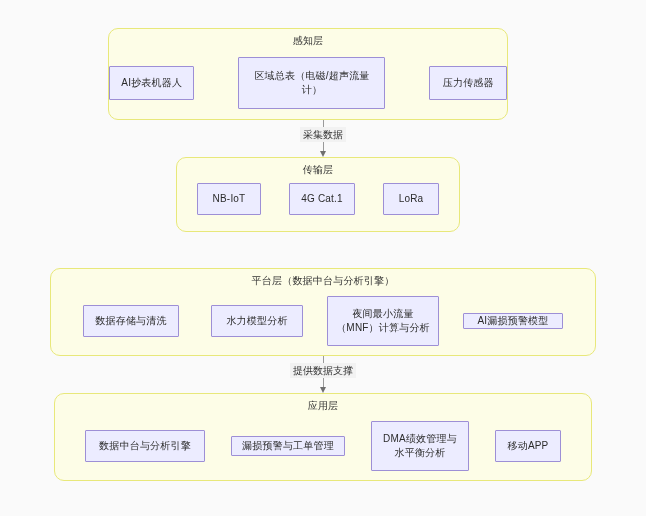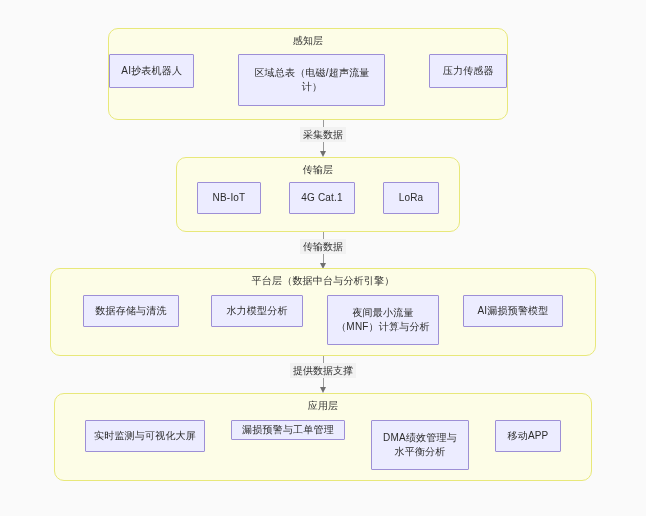--- a/index.html
+++ b/index.html
@@ -41,20 +41,21 @@
   }
   .layer-title.wrap {
     padding: 0 170px 0 170px;
   }
 
   .nodes {
     position: absolute;
     left: 0;
     right: 0;
     display: flex;
+    align-items: center;
     justify-content: center;
   }
 
   
   .node {
     box-sizing: border-box;
     background: #ececff;
     border: 1px solid #9d8fd6;
     border-radius: 1px;
     font-size: 10px;
@@ -122,47 +123,41 @@
 
   <div class="layer" style="left:176px; top:157px; width:284px; height:75px;">
     <div class="layer-title">传输层</div>
     <div class="nodes" style="top:24px; height:34px;">
       <div class="node" style="width:64px; height:32px; margin-right:28px;">NB-IoT</div>
       <div class="node" style="width:66px; height:32px; margin-right:28px;">4G Cat.1</div>
       <div class="node" style="width:56px; height:32px;">LoRa</div>
     </div>
   </div>
 
-  <div class="connector" style="top:232px; height:37px;">
-    <div class="conn-line" style="height:7px;"></div>
-    <div class="conn-label">传输数据</div>
-    <div class="conn-line" style="height:10px;"></div>
-    <div class="conn-arrow"></div>
-  </div>
 
   <div class="layer" style="left:50px; top:268px; width:546px; height:88px;">
     <div class="layer-title wrap">平台层（数据中台与分析引擎）</div>
     <div class="nodes" style="top:26px; height:52px;">
       <div class="node" style="width:96px; height:32px; margin-right:32px;">数据存储与清洗</div>
       <div class="node" style="width:92px; height:32px; margin-right:24px;">水力模型分析</div>
       <div class="node" style="width:112px; height:50px; margin-right:24px;">夜间最小流量（MNF）计算与分析</div>
-      <div class="node" style="width:100px; height:32px;">AI漏损预警模型</div>
+      <div class="node" style="width:100px; height:16px;">AI漏损预警模型</div>
     </div>
   </div>
 
   <div class="connector" style="top:356px; height:37px;">
     <div class="conn-line" style="height:7px;"></div>
     <div class="conn-label">提供数据支撑</div>
     <div class="conn-line" style="height:10px;"></div>
     <div class="conn-arrow"></div>
   </div>
 
   <div class="layer" style="left:54px; top:393px; width:538px; height:88px;">
     <div class="layer-title">应用层</div>
     <div class="nodes" style="top:26px; height:52px;">
-      <div class="node" style="width:120px; height:32px; margin-right:26px;">实时监测与可视化大屏</div>
+      <div class="node" style="width:120px; height:32px; margin-right:26px;">数据中台与分析引擎</div>
       <div class="node" style="width:114px; height:20px; margin-right:26px;">漏损预警与工单管理</div>
       <div class="node" style="width:98px; height:50px; margin-right:26px;">DMA绩效管理与水平衡分析</div>
       <div class="node" style="width:66px; height:32px;">移动APP</div>
     </div>
   </div>
 
 </div>
 
 </body></html>

